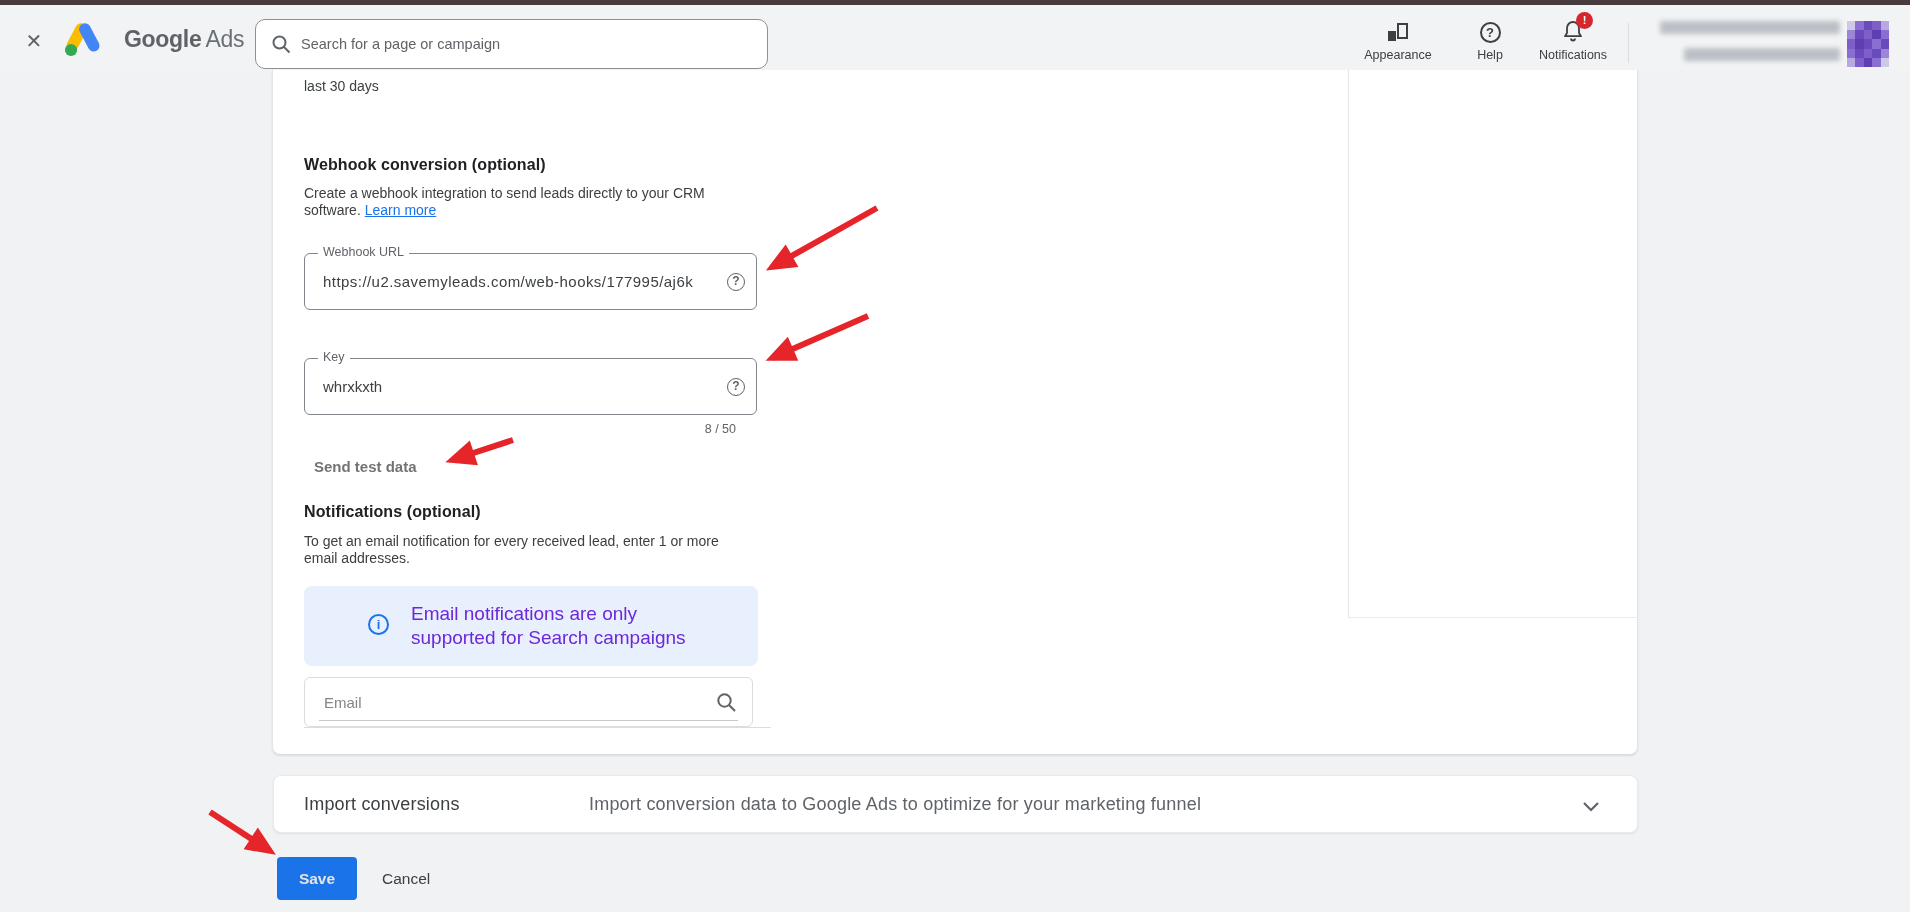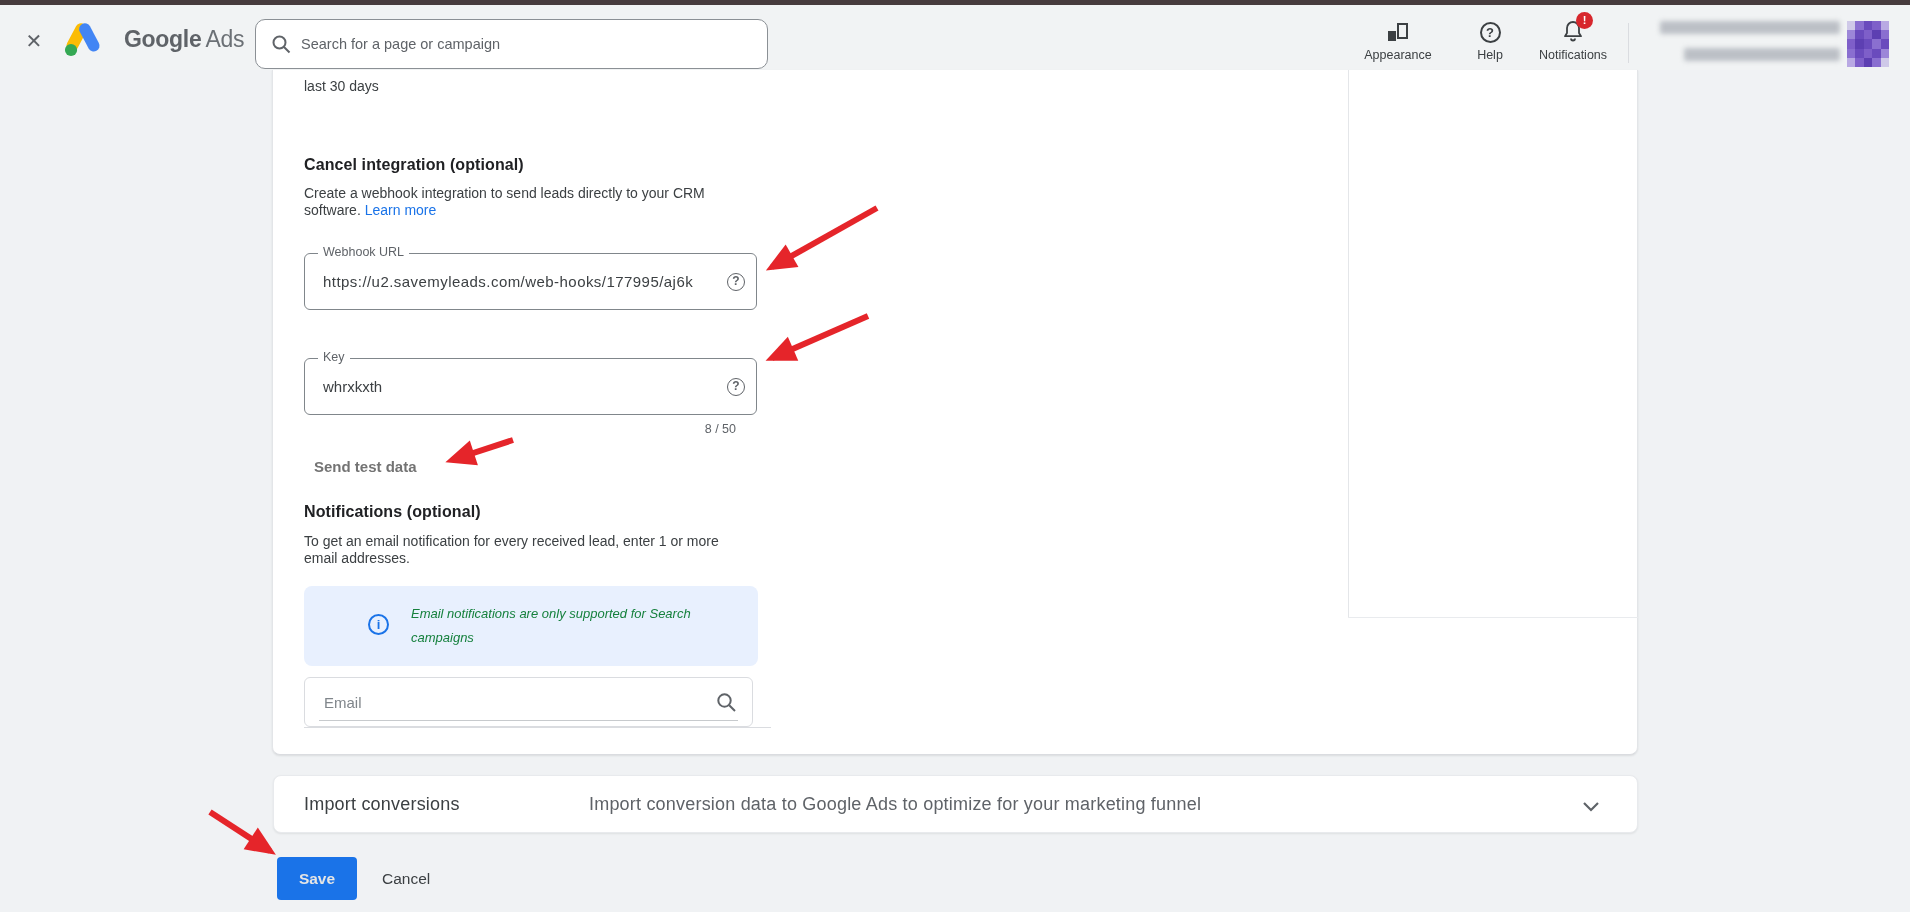--- a/index.html
+++ b/index.html
@@ -44,42 +44,42 @@
   .sheet { position:absolute; left:272px; top:70px; width:1366px; height:685px; background:#fff;
            border-left:1px solid #e3e5e8; border-right:1px solid #e3e5e8; border-bottom:1px solid #dadce0;
            border-radius:0 0 8px 8px; box-shadow:0 1px 2px rgba(60,64,67,.12); }
   .v-divider { position:absolute; left:1075px; top:0; width:1px; height:547px; background:#e4e6e9; }
   .h-divider { position:absolute; left:1075px; top:547px; width:290px; height:1px; background:#e9ebee; }
 
   .scroll-frag { position:absolute; left:31px; top:8px; font-size:14px; color:#3c4043; }
   .sec-title { position:absolute; left:31px; font-size:16px; font-weight:700; color:#202124; letter-spacing:.1px; }
   .sec-desc { position:absolute; left:31px; font-size:14px; color:#3c4043; line-height:17px; }
   .link { color:#1a73e8; cursor:pointer; }
-  .link.u { }
+  .link.u { text-decoration:underline; }
 
   .mfield { position:absolute; left:31px; width:453px; height:57px; border:1px solid #80868b;
             border-radius:6px; background:#fff; }
   .mfield .flabel { position:absolute; left:13px; top:-9px; background:#fff; padding:0 5px;
                     font-size:12.5px; color:#5f6368; }
   .mfield input { position:absolute; left:18px; top:0; height:100%; width:400px; border:none; outline:none;
                   font-size:15px; color:#3c4043; font-family:"Liberation Sans",sans-serif; background:transparent; }
   .mfield input.url { letter-spacing:0.45px; width:412px; }
   .qmark { position:absolute; right:11px; top:19px; width:18px; height:18px; border:1.6px solid #5f6368;
            border-radius:50%; font-size:12px; font-weight:700; color:#5f6368; text-align:center;
            line-height:15px; cursor:pointer; }
   .counter { position:absolute; left:31px; width:453px; text-align:right; padding-right:21px;
              font-size:12.5px; color:#5f6368; }
   .send-test { position:absolute; left:41px; font-size:15px; font-weight:700; color:#737373; cursor:pointer; }
 
   .infobox { position:absolute; left:31px; top:516px; width:454px; height:80px; background:#e8f0fe; border-radius:8px; }
   .infobox .iic { position:absolute; left:64px; top:28px; width:21px; height:21px; border:2px solid #1a73e8;
                   border-radius:50%; color:#1a73e8; font-size:13px; font-weight:700; font-style:normal;
                   text-align:center; line-height:18px; }
-  .infobox .itext { position:absolute; left:107px; top:16px; width:305px; font-size:13px;
-                    color:#15803d; line-height:24px;font-style:italic; }
+  .infobox .itext { position:absolute; left:107px; top:16px; width:305px; font-size:19px;
+                    color:#6d28d9; line-height:24px; }
 
   .email-ext-line { position:absolute; left:31px; top:657px; width:467px; height:1px; background:#dadce0; }
   .emailbox { position:absolute; left:31px; top:607px; width:449px; height:50px; background:#fff;
               border:1px solid #dadce0; border-radius:6px; }
   .emailbox input { position:absolute; left:19px; top:0; height:100%; width:380px; border:none; outline:none;
                     font-size:15px; color:#3c4043; background:transparent; font-family:"Liberation Sans",sans-serif; }
   .emailbox input::placeholder { color:#80868b; opacity:1; }
   .emailbox .uline { position:absolute; left:14px; right:14px; bottom:5px; height:1px; background:#c7cacd; }
   .emailbox svg { position:absolute; right:15px; top:14px; }
 
@@ -194,21 +194,21 @@
       </svg>
     </div>
   </div>
 
   <div class="sheet">
     <div class="v-divider"></div>
     <div class="h-divider"></div>
 
     <div class="scroll-frag">last 30 days</div>
 
-    <div class="sec-title" style="top:86px">Cancel integration (optional)</div>
+    <div class="sec-title" style="top:86px">Webhook conversion (optional)</div>
 
     <div class="sec-desc" style="top:115px; width:430px">
       <span>Create a webhook integration to send leads directly to your CRM software.</span>
       <span class="link u">Learn more</span>
     </div>
 
     <div class="mfield" style="top:183px">
       <span class="flabel">Webhook URL</span>
       <input class="url" type="text" value="https://u2.savemyleads.com/web-hooks/177995/aj6k" style="">
       <div class="qmark">?</div>

